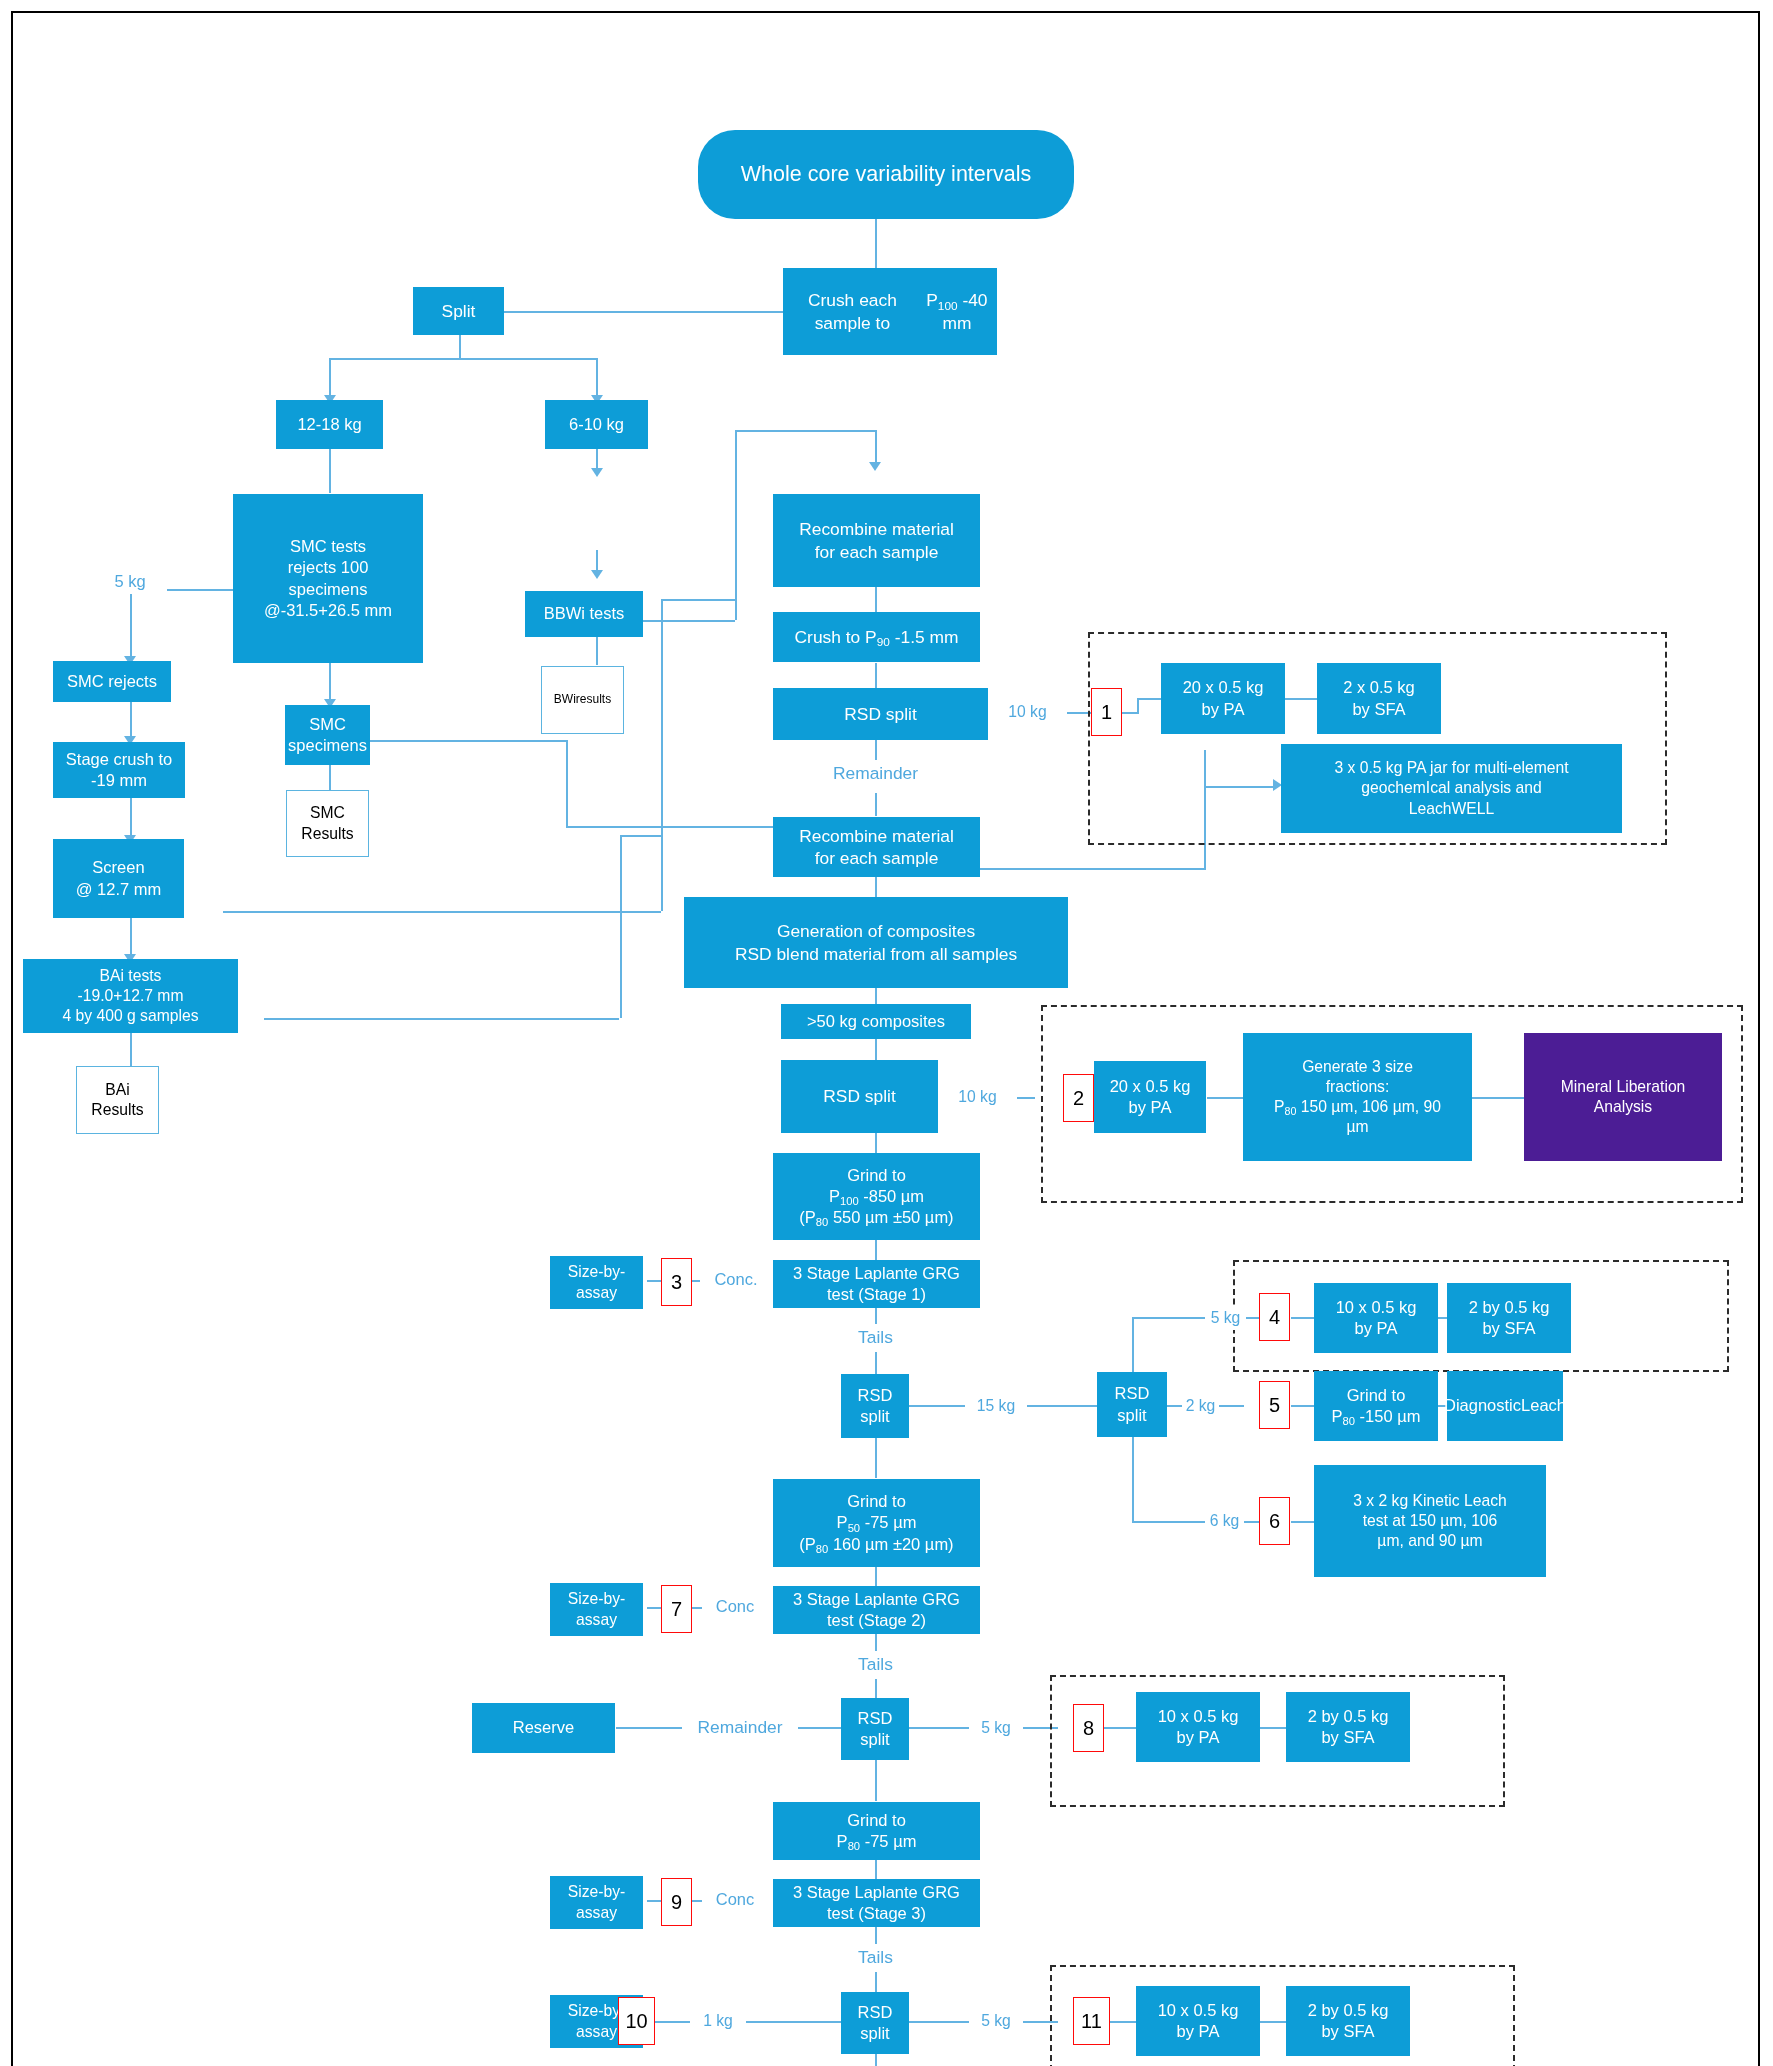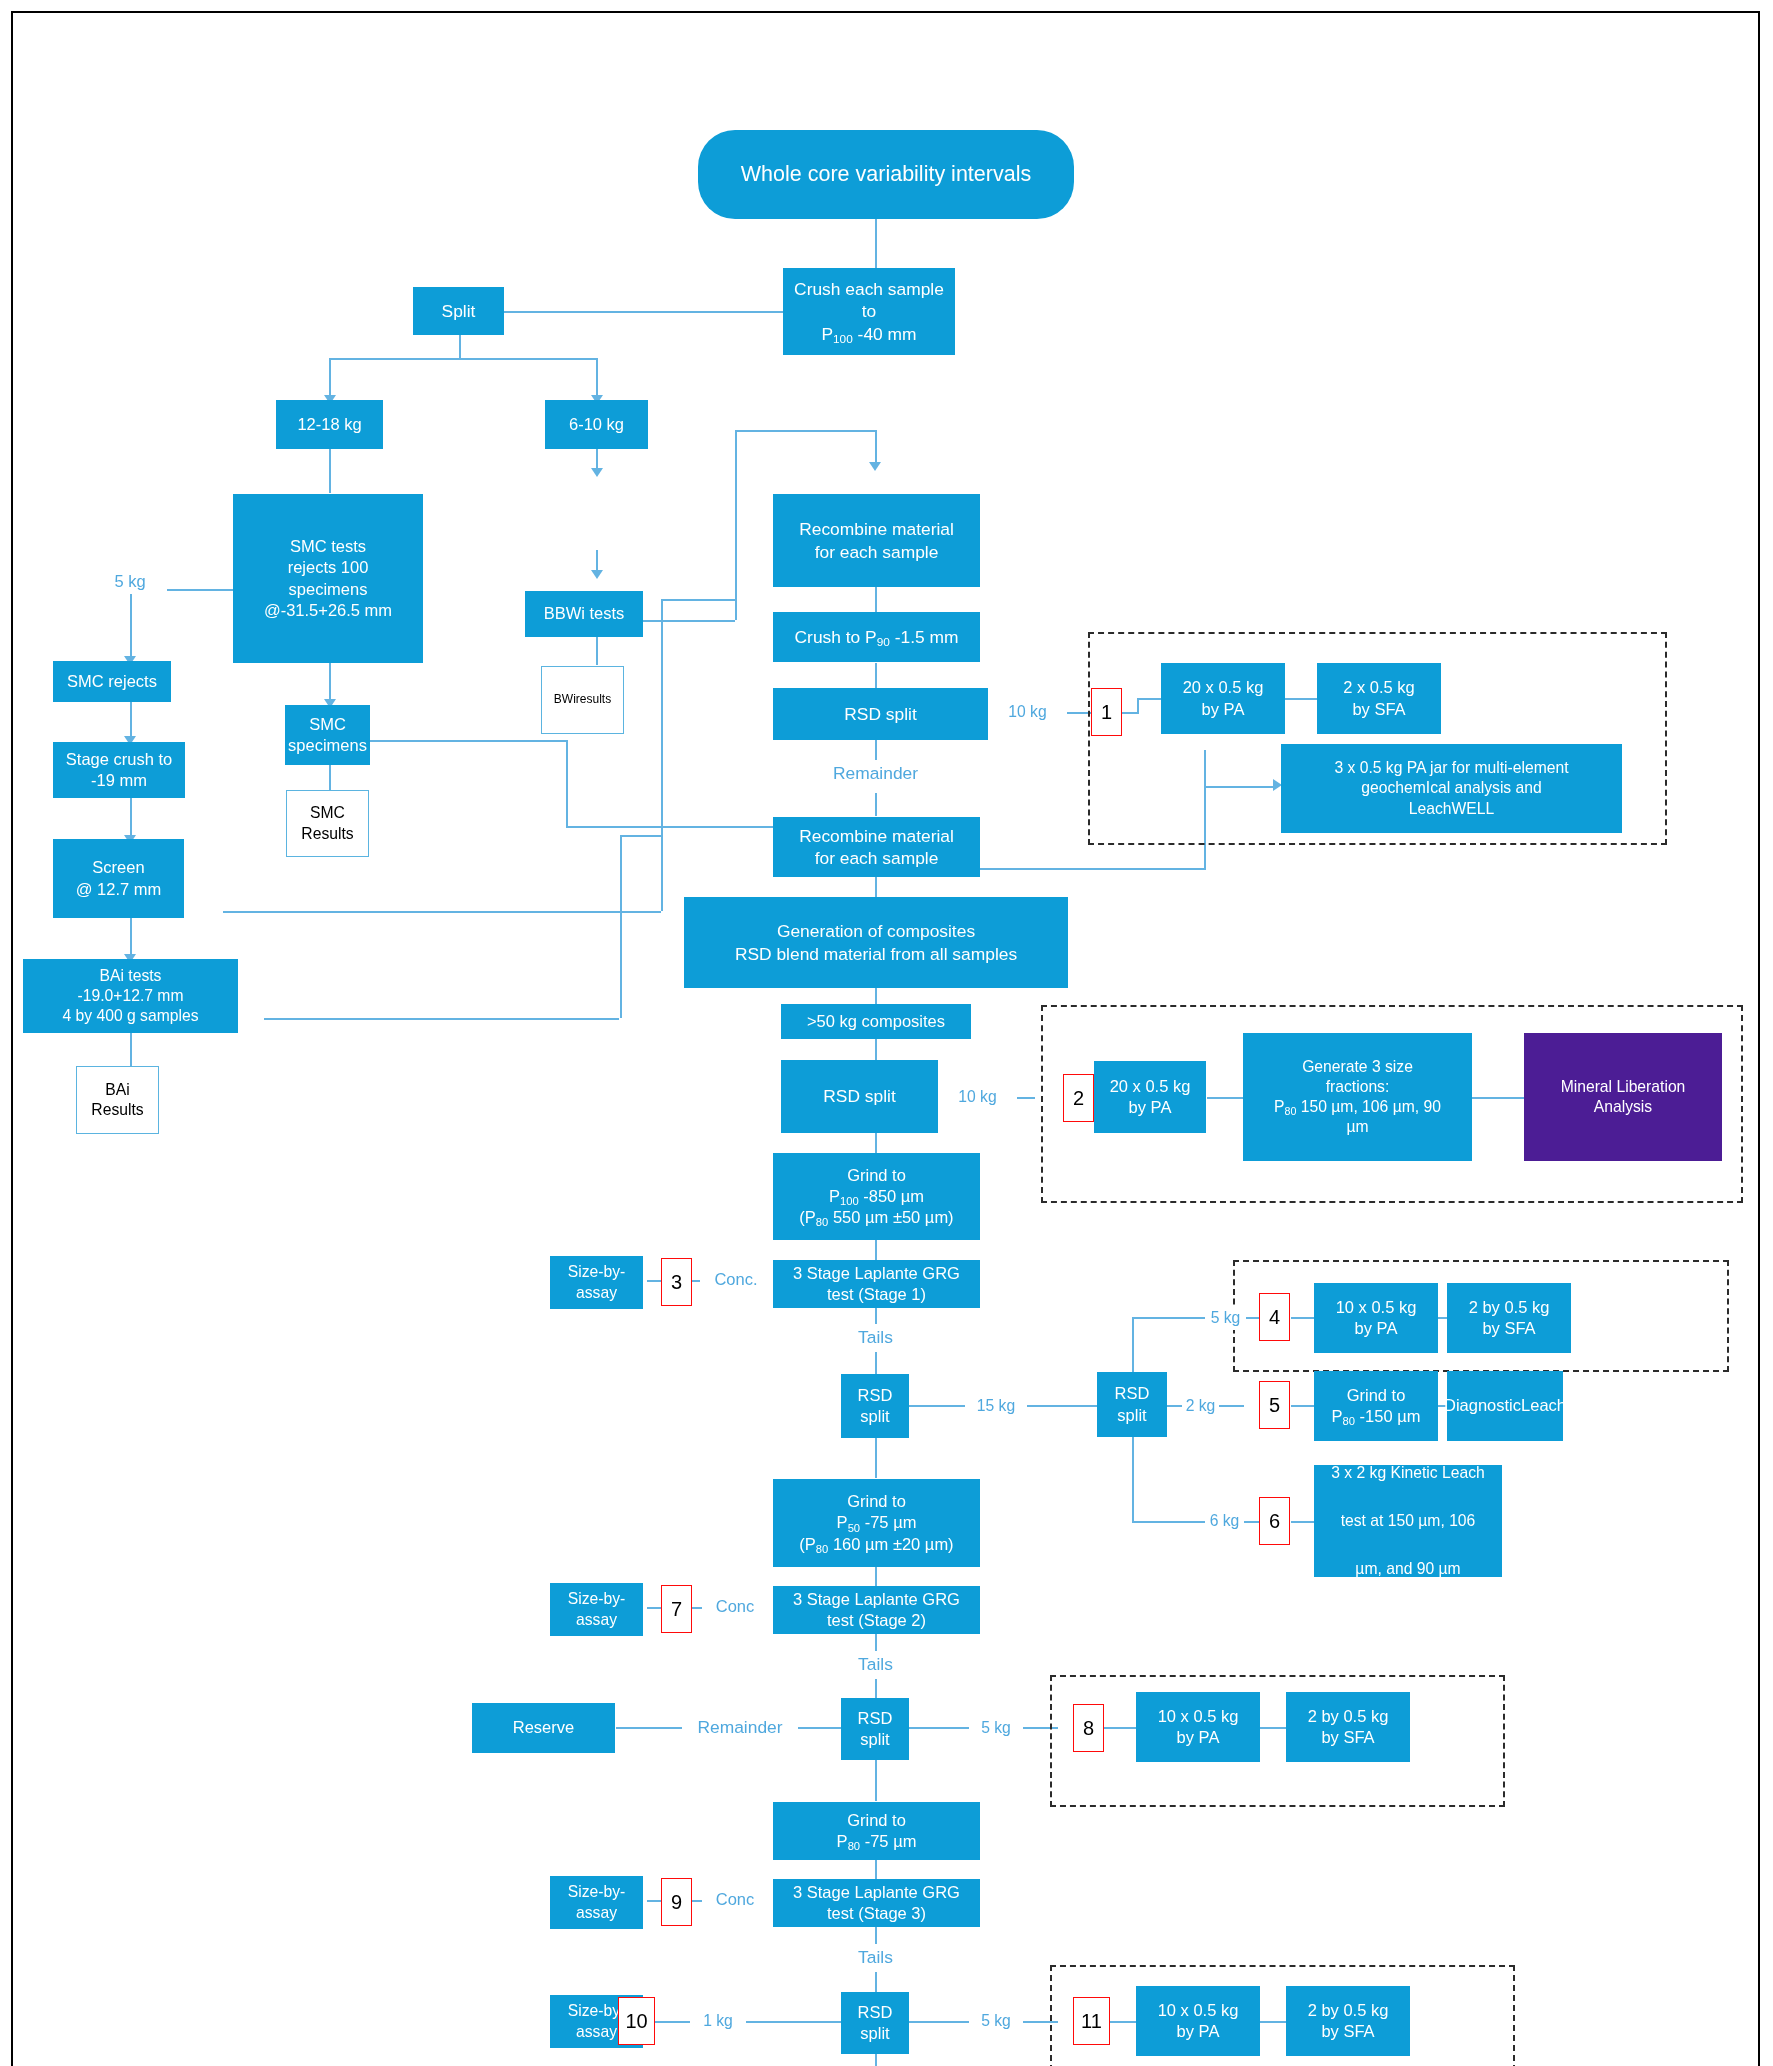--- a/index.html
+++ b/index.html
@@ -198,21 +198,21 @@
   <div class="ln lnv" style="left:875px;top:2054px;height:25px;"></div>
 
   <div class="dash" style="left:1088px;top:632px;width:579px;height:213px;"></div>
   <div class="dash" style="left:1041px;top:1005px;width:702px;height:198px;"></div>
   <div class="dash" style="left:1233px;top:1260px;width:496px;height:112px;"></div>
   <div class="dash" style="left:1050px;top:1675px;width:455px;height:132px;"></div>
   <div class="dash" style="left:1050px;top:1965px;width:465px;height:236px;"></div>
 
   <div class="node round" style="left:698px;top:130px;width:376px;height:89px;font-size:21.5px;">Whole core variability intervals</div>
 
-  <div class="node" style="left:783px;top:268px;width:172px;height:87px;font-size:17.4px;flex-direction:column;">
+  <div class="node" style="left:783px;top:268px;width:214px;height:87px;font-size:17.4px;flex-direction:row;">
     <span>Crush each sample to</span>
     <span><span>P</span><sub>100</sub><span> -40 mm</span></span>
   </div>
 
   <div class="node" style="left:413px;top:287px;width:91px;height:48px;font-size:17.4px;">Split</div>
 
   <div class="node" style="left:276px;top:400px;width:107px;height:49px;font-size:16.5px;">12-18 kg</div>
 
   <div class="node" style="left:545px;top:400px;width:103px;height:49px;font-size:16.5px;">6-10 kg</div>
 
@@ -403,21 +403,21 @@
 
   <div class="node" style="left:1314px;top:1371px;width:124px;height:70px;font-size:16.5px;flex-direction:column;">
     <span>Grind to</span>
     <span><span>P</span><sub>80</sub><span> -150 µm</span></span>
   </div>
   <div class="node" style="left:1447px;top:1371px;width:116px;height:70px;font-size:16.5px;flex-direction:row;">
     <span>Diagnostic</span>
     <span>Leach</span>
   </div>
 
-  <div class="node" style="left:1314px;top:1465px;width:188px;height:112px;font-size:15.7px;flex-direction:column;gap:28px;">
+  <div class="node" style="left:1314px;top:1465px;width:232px;height:112px;font-size:15.7px;flex-direction:column;">
     <span>3 x 2 kg Kinetic Leach</span>
     <span>test at 150 µm, 106</span>
     <span>µm, and 90 µm</span>
   </div>
 
   <div class="node" style="left:1136px;top:1692px;width:124px;height:70px;font-size:16.5px;flex-direction:column;">
     <span>10 x 0.5 kg</span>
     <span>by PA</span>
   </div>
   <div class="node" style="left:1286px;top:1692px;width:124px;height:70px;font-size:16.5px;flex-direction:column;">

